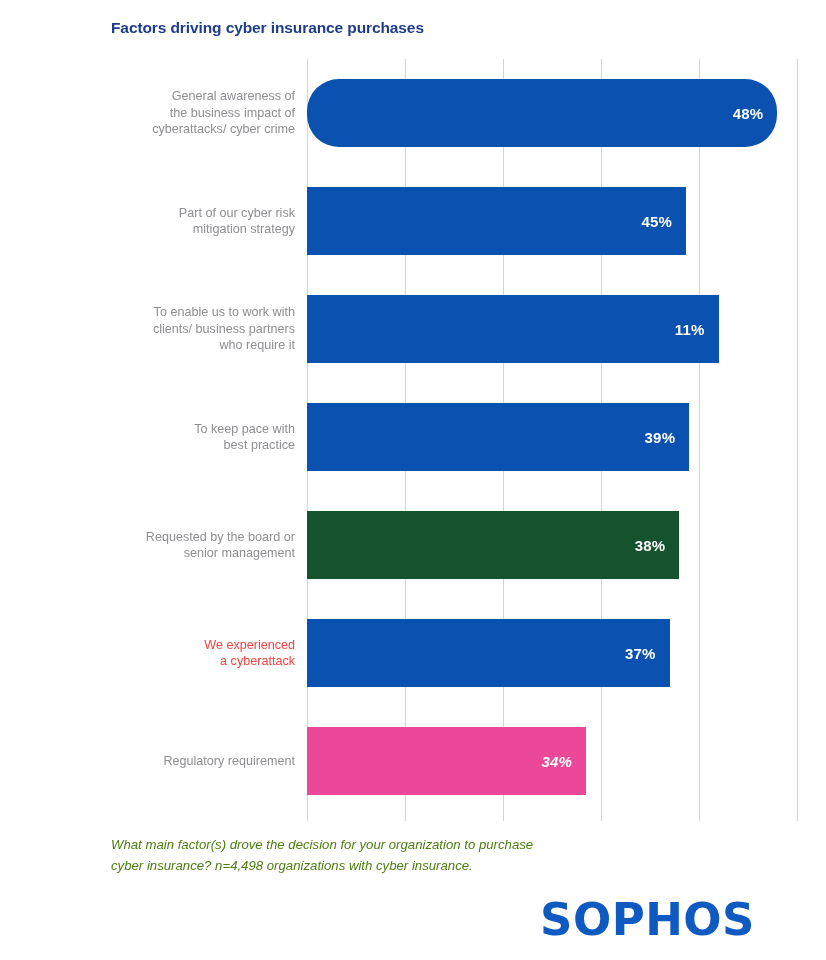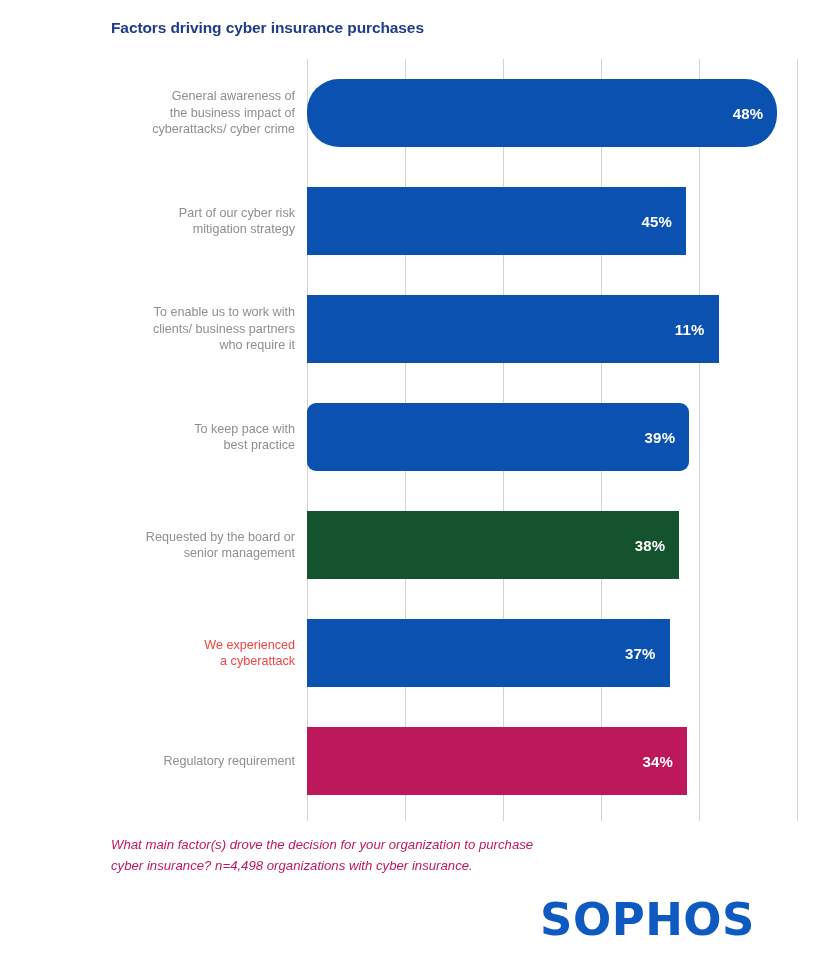--- a/index.html
+++ b/index.html
@@ -111,21 +111,21 @@
 
   
   .footnote {
     position: absolute;
     left: 111px;
     top: 834px;
     width: 620px;
     font-size: 13.2px;
     line-height: 21px;
     font-style: italic;
-    color: #be185d;
+    color: #4d7c0f;
   }
 
   
   .logo {
     position: absolute;
     left: 540px;
     top: 895px;
     width: 260px;
     height: 50px;
   }
@@ -181,21 +181,21 @@
         <div class="bar-track">
           <div class="bar" style="width: 411.6px; background: rgb(11, 82, 176);">
             <span class="bar-value" style="color: rgb(255, 255, 255);">11%</span>
           </div>
         </div>
       </div>
       <div class="row" style="top: 324px;">
         <div class="row-label" style="color: rgb(142, 142, 147);">To keep pace with
 best practice</div>
         <div class="bar-track">
-          <div class="bar" style="width: 382.2px; background: rgb(11, 82, 176); border-radius: 9px;">
+          <div class="bar" style="width: 382.2px; background: rgb(11, 82, 176);">
             <span class="bar-value" style="color: rgb(255, 255, 255);">39%</span>
           </div>
         </div>
       </div>
       <div class="row" style="top: 432px;">
         <div class="row-label" style="color: rgb(142, 142, 147);">Requested by the board or
 senior management</div>
         <div class="bar-track">
           <div class="bar" style="width: 372.4px; background: #14532d;">
             <span class="bar-value" style="color: rgb(255, 255, 255);">38%</span>
@@ -207,21 +207,21 @@
 a cyberattack</div>
         <div class="bar-track">
           <div class="bar" style="width: 362.6px; background: rgb(11, 82, 176);">
             <span class="bar-value" style="color: rgb(255, 255, 255);">37%</span>
           </div>
         </div>
       </div>
       <div class="row" style="top: 648px;">
         <div class="row-label" style="color: rgb(142, 142, 147);">Regulatory requirement</div>
         <div class="bar-track">
-          <div class="bar" style="width: 380px; background: #be185d;">
+          <div class="bar" style="width: 279px; background: #ec4899; font-style: italic;">
             <span class="bar-value" style="color: rgb(255, 255, 255);">34%</span>
           </div>
         </div>
       </div>
     </div>
 
 </div>
 
 <div class="footnote">
   <span>What main factor(s) drove the decision for your organization to purchase</span>

